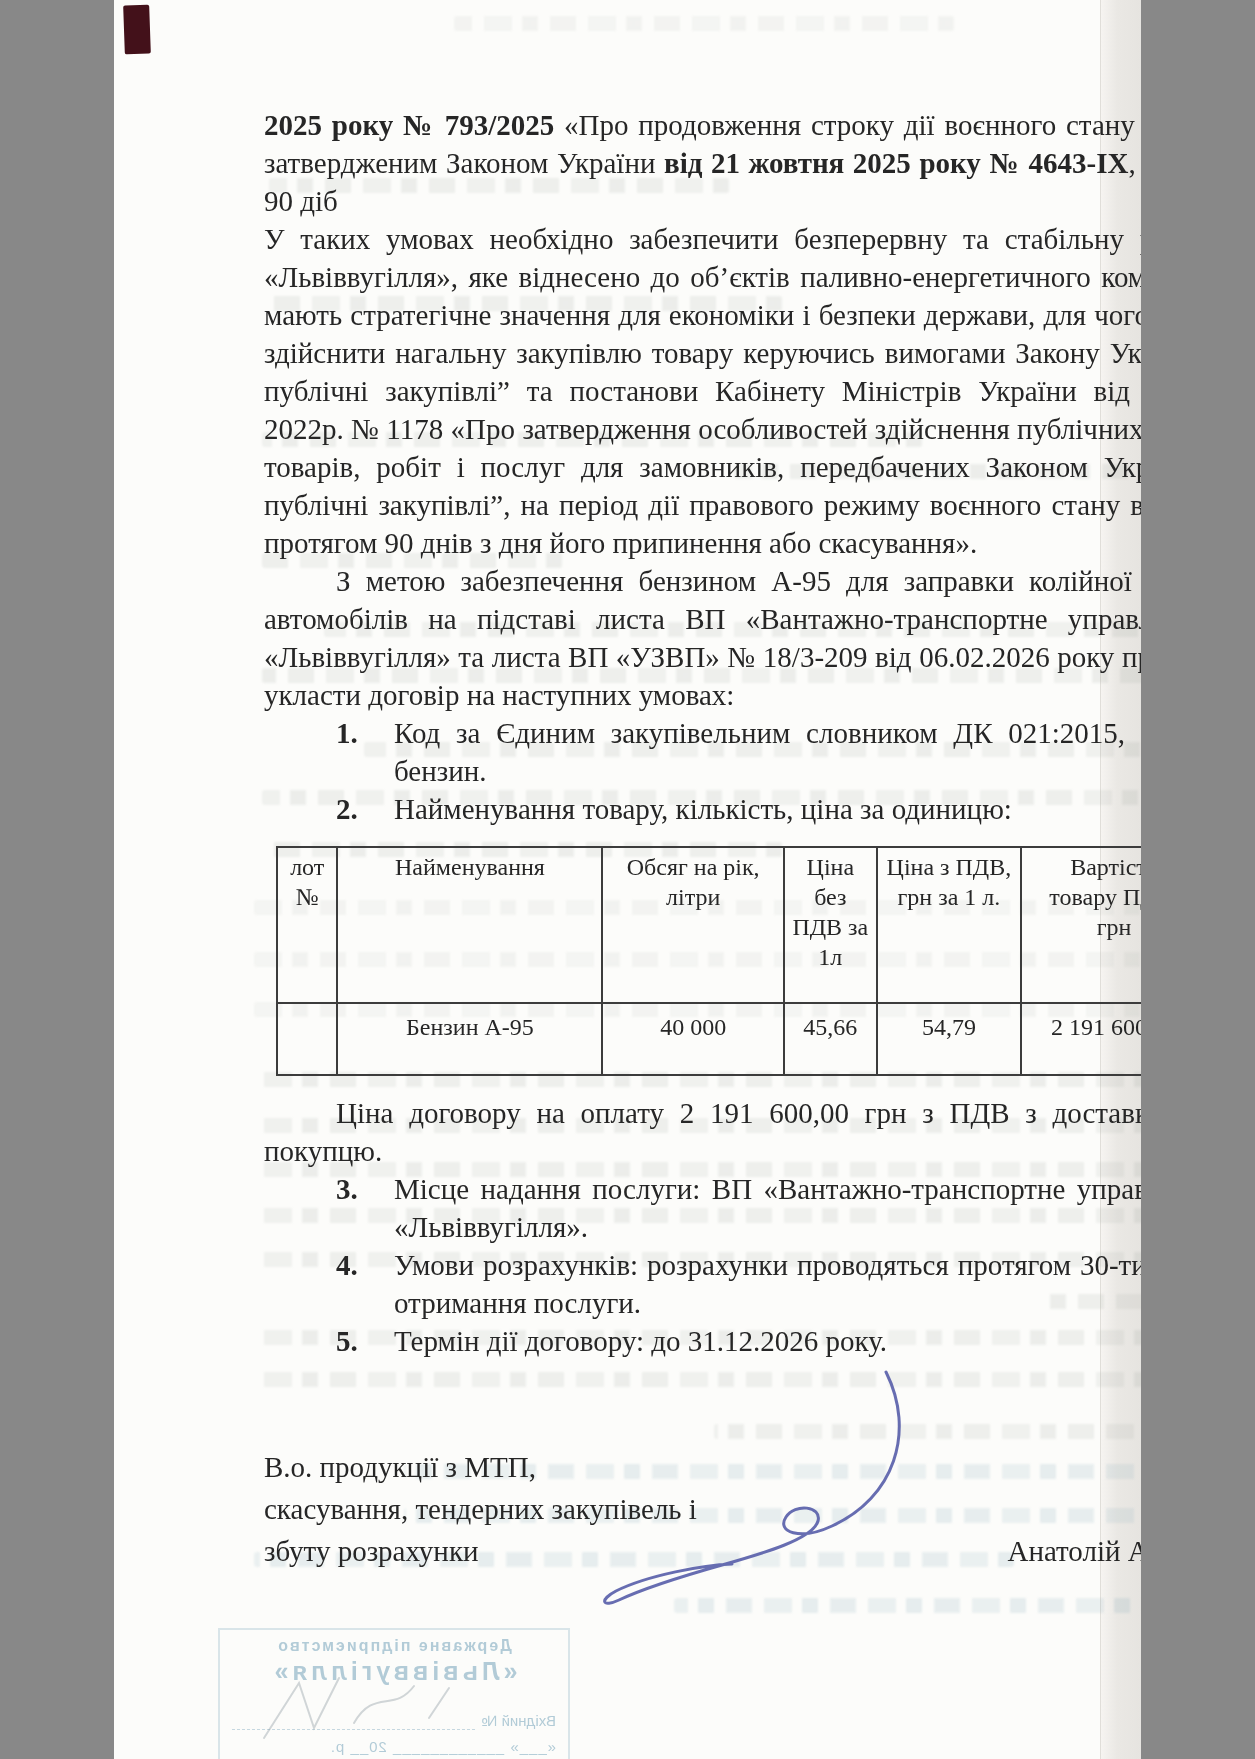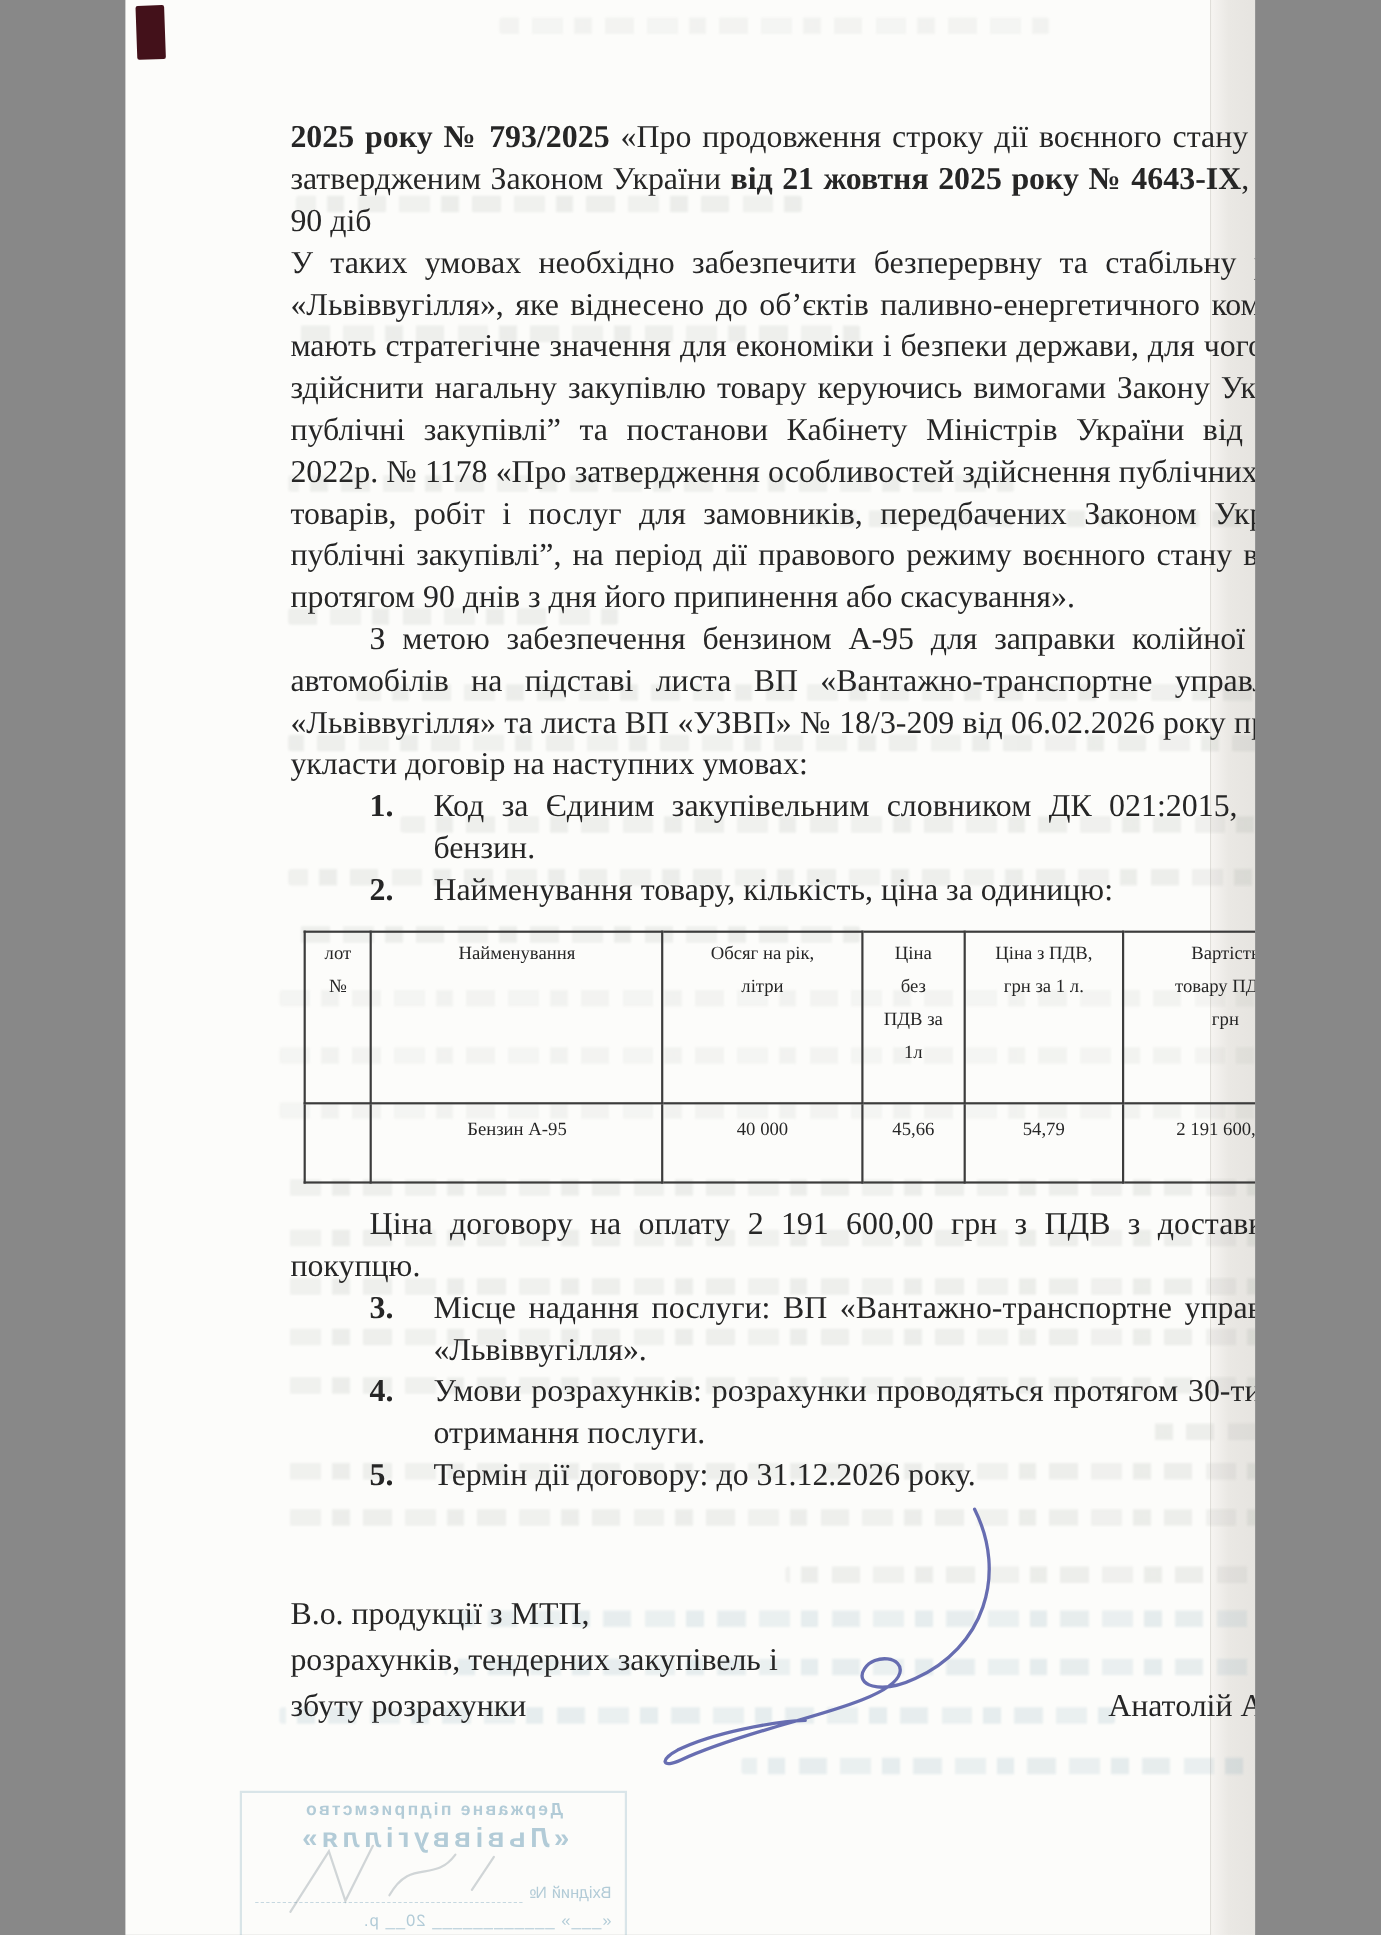--- a/index.html
+++ b/index.html
@@ -50,21 +50,21 @@
   .content p{margin:0;}
   .indent{text-indent:72px;}
   b,.b{font-weight:bold;}
   .item{display:flex;}
   .item .num{width:58px;margin-left:72px;font-weight:bold;flex:0 0 auto;}
   .item .txt{flex:1;text-align:justify;}
   
   table.goods{
     border-collapse:collapse;
     width:932px;margin:18px 0 0 12px;
-    font-size:17px;line-height:30px;
+    font-size:24px;line-height:30px;
     text-align:center;
   }
   table.goods th,table.goods td{
     border:2px solid #3c3c3c;
     vertical-align:top;
     padding:4px 6px;
     font-weight:normal;
     white-space:pre-line;
   }
   table.goods th{height:146px;}
@@ -195,21 +195,21 @@
       <span class="txt">Умови розрахунків: розрахунки проводяться протягом 30-ти днів після отримання послуги.</span>
     </div>
     <div class="item">
       <span class="num">5.</span>
       <span class="txt">Термін дії договору: до 31.12.2026 року.</span>
     </div>
 
     <div class="sigblock">
       <div class="sig-left">
         <div>В.о. продукції з МТП,</div>
-        <div>розрахунків, тендерних закупівель і</div>
+        <div>скасування, тендерних закупівель і</div>
         <div>збуту розрахунки</div>
       </div>
       <div class="sig-name">Анатолій АВЕРШИН</div>
     </div>
   </div>
 
   <svg class="sig-svg" width="380" height="255" viewBox="0 0 380 255">
     <path d="M 322 12 C 352 72, 330 138, 268 166 C 236 181, 212 172, 222 157
              C 231 143, 258 146, 254 161 C 249 179, 200 193, 158 205
              C 112 218, 72 232, 55 240 C 38 248, 35 240, 52 231

